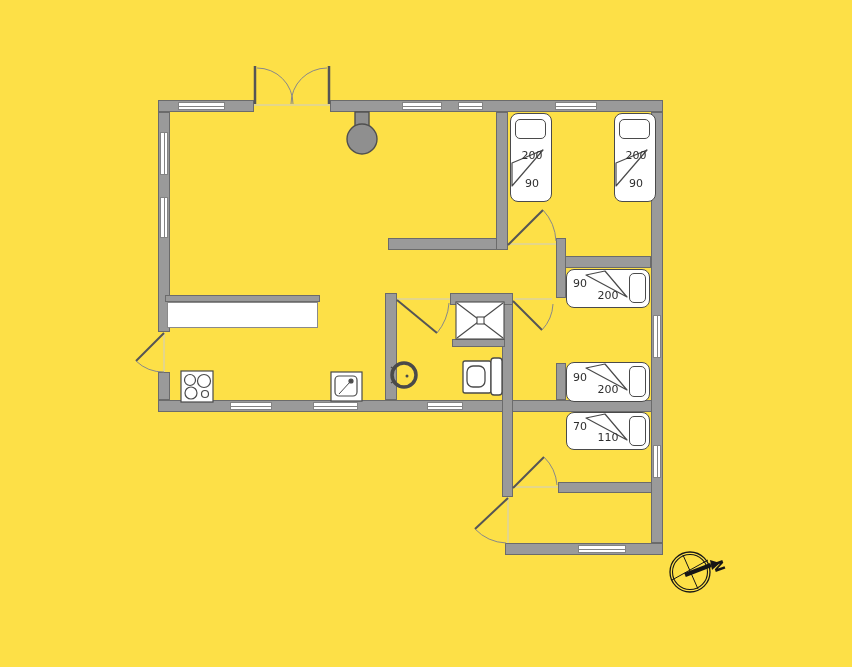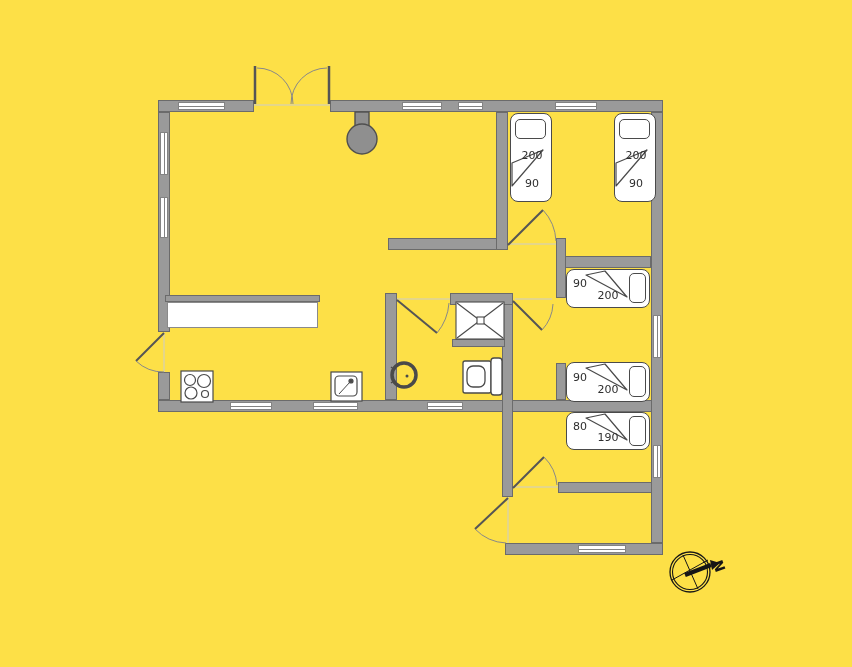--- a/index.html
+++ b/index.html
@@ -66,22 +66,22 @@
   <div class="pillow" style="left:629px;top:416px;width:17px;height:30px"></div>
 
   <div class="lbl" style="left:514px;top:150px;width:36px">200</div>
   <div class="lbl" style="left:514px;top:178px;width:36px">90</div>
   <div class="lbl" style="left:618px;top:150px;width:36px">200</div>
   <div class="lbl" style="left:618px;top:178px;width:36px">90</div>
   <div class="lbl" style="left:566px;top:278px;width:28px">90</div>
   <div class="lbl" style="left:588px;top:290px;width:40px">200</div>
   <div class="lbl" style="left:566px;top:372px;width:28px">90</div>
   <div class="lbl" style="left:588px;top:384px;width:40px">200</div>
-  <div class="lbl" style="left:566px;top:421px;width:28px">80</div>
-  <div class="lbl" style="left:588px;top:432px;width:40px">190</div>
+  <div class="lbl" style="left:566px;top:421px;width:28px">70</div>
+  <div class="lbl" style="left:588px;top:432px;width:40px">110</div>
 
   <svg class="overlay" width="852" height="667" viewBox="0 0 852 667">
 
     <g stroke="#cccccc" stroke-width="1">
       <line x1="254" y1="105" x2="330" y2="105"></line>
       <line x1="164" y1="333" x2="164" y2="372"></line>
       <line x1="508" y1="244" x2="556" y2="244"></line>
       <line x1="397" y1="299" x2="450" y2="299"></line>
       <line x1="515" y1="299" x2="552" y2="299"></line>
       <line x1="513" y1="487" x2="558" y2="487"></line>

